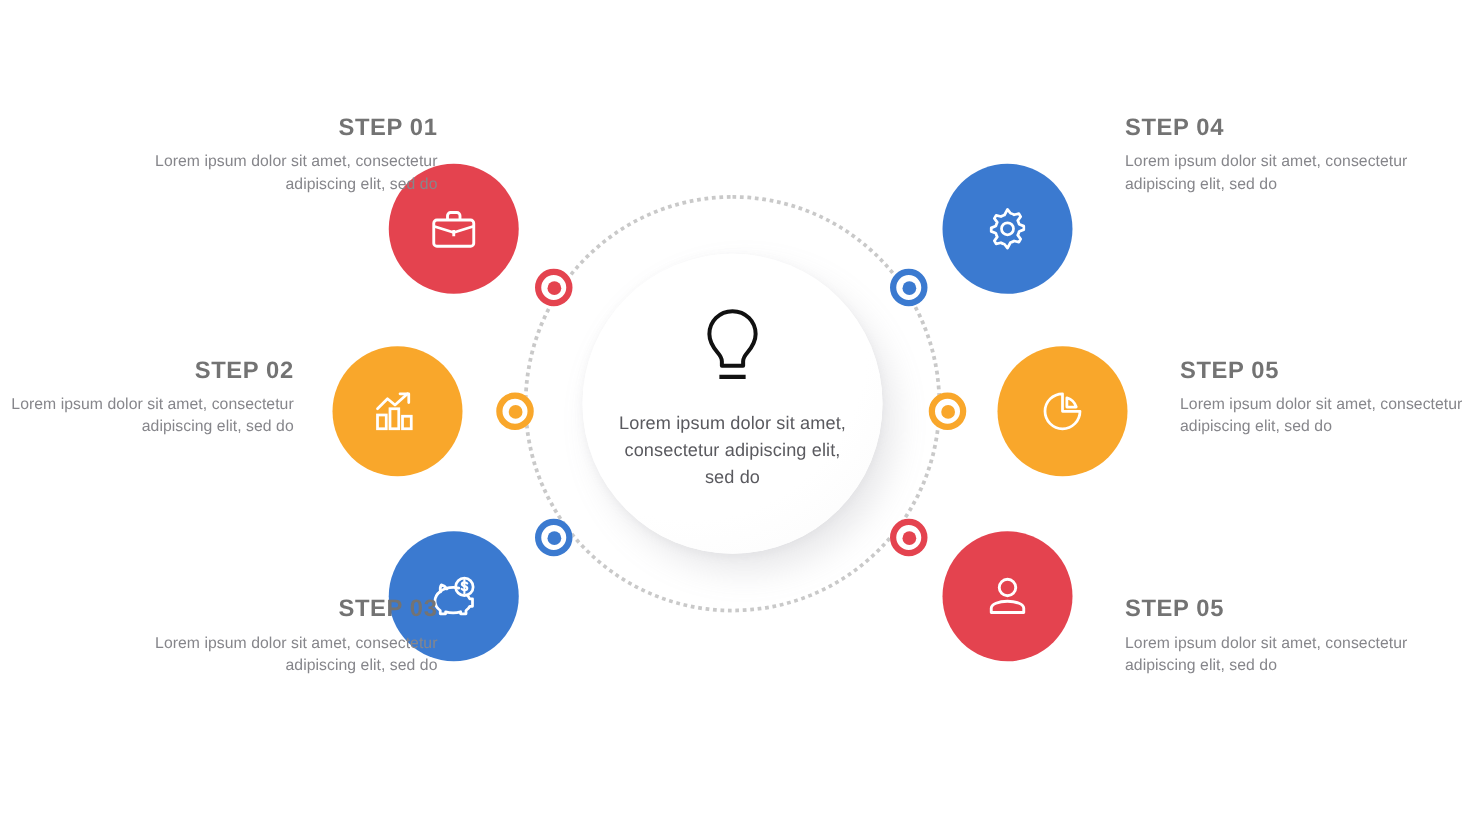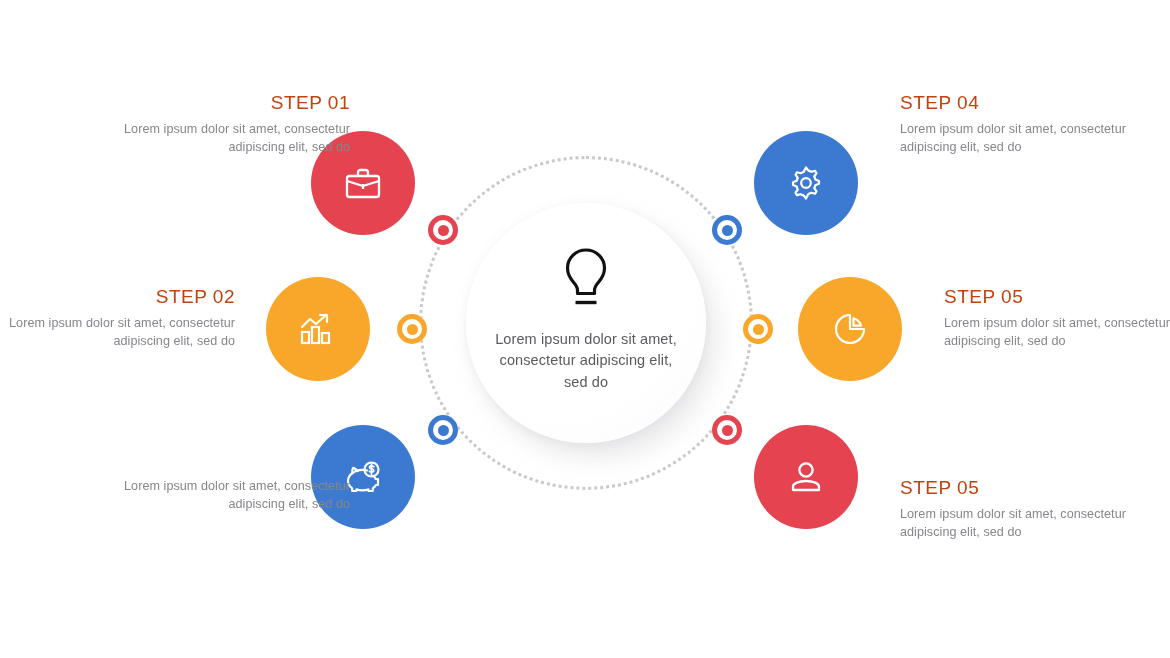--- a/index.html
+++ b/index.html
@@ -88,22 +88,22 @@
     border-radius: 50%;
     background: currentColor;
   }
 
   
   .label { position: absolute; width: 240px; }
   .label.left  { text-align: right; }
   .label.right { text-align: left; }
   .label .title {
     font-size: 19px;
-    font-weight: normal;
-    color: #c2410c;
+    font-weight: bold;
+    color: #737373;
     letter-spacing: .5px;
     margin-bottom: 6px;
   }
   .label .body {
     font-size: 12.6px;
     line-height: 1.45;
     color: #86868b;
     letter-spacing: .05px;
   }
 </style>
@@ -170,20 +170,21 @@
       <svg width="40" height="34" viewBox="0 0 40 34" fill="none">
         <path d="M24 10.5c-1.4-.4-2.9-.6-4.5-.6C11.5 9.9 5 14.8 5 20.8c0 3 1.6 5.7 4.2 7.6V31h4.3v-1.6c1.8.6 3.8.9 6 .9s4.2-.3 6-.9V31h4.3v-2.6c1.3-1 2.4-2.1 3.1-3.4H35v-6h-2.3c-.5-1.1-1.2-2.1-2.1-3" stroke="#fff" stroke-width="2.2" stroke-linejoin="round" stroke-linecap="round"></path>
         <path d="M9.5 13.5c-.6-2.2-.3-4.3.6-5.6 1.6.4 3.3 1.6 4.4 3.2" stroke="#fff" stroke-width="2.2" stroke-linejoin="round" stroke-linecap="round"></path>
         <circle cx="28.5" cy="9.5" r="7" stroke="#fff" stroke-width="2.2"></circle>
         <path d="M30.8 6.8c-.5-.6-1.4-.9-2.3-.9-1.2 0-2 .6-2 1.5 0 2 4.3 1 4.3 3.1 0 .9-.9 1.6-2.1 1.6-1 0-1.9-.4-2.4-1" stroke="#fff" stroke-width="1.7" stroke-linecap="round"></path>
         <line x1="28.5" y1="4" x2="28.5" y2="15" stroke="#fff" stroke-width="1.7" stroke-linecap="round"></line>
       </svg>
     </span>
   </div>
   <div class="label left" style="left:110px; top:477px;">
+    <div class="title">STEP 03</div>
     <div class="body">Lorem ipsum dolor sit amet, consectetur adipiscing elit, sed do</div>
   </div>
   <div class="marker" style="left:428px; top:415px; color:#3B7AD0;">
     <span class="ring">
       <span class="dot"></span>
     </span>
   </div>
 
   <div class="bubble" style="left:754px; top:131px; background:#3B7AD0;">
     <span>

